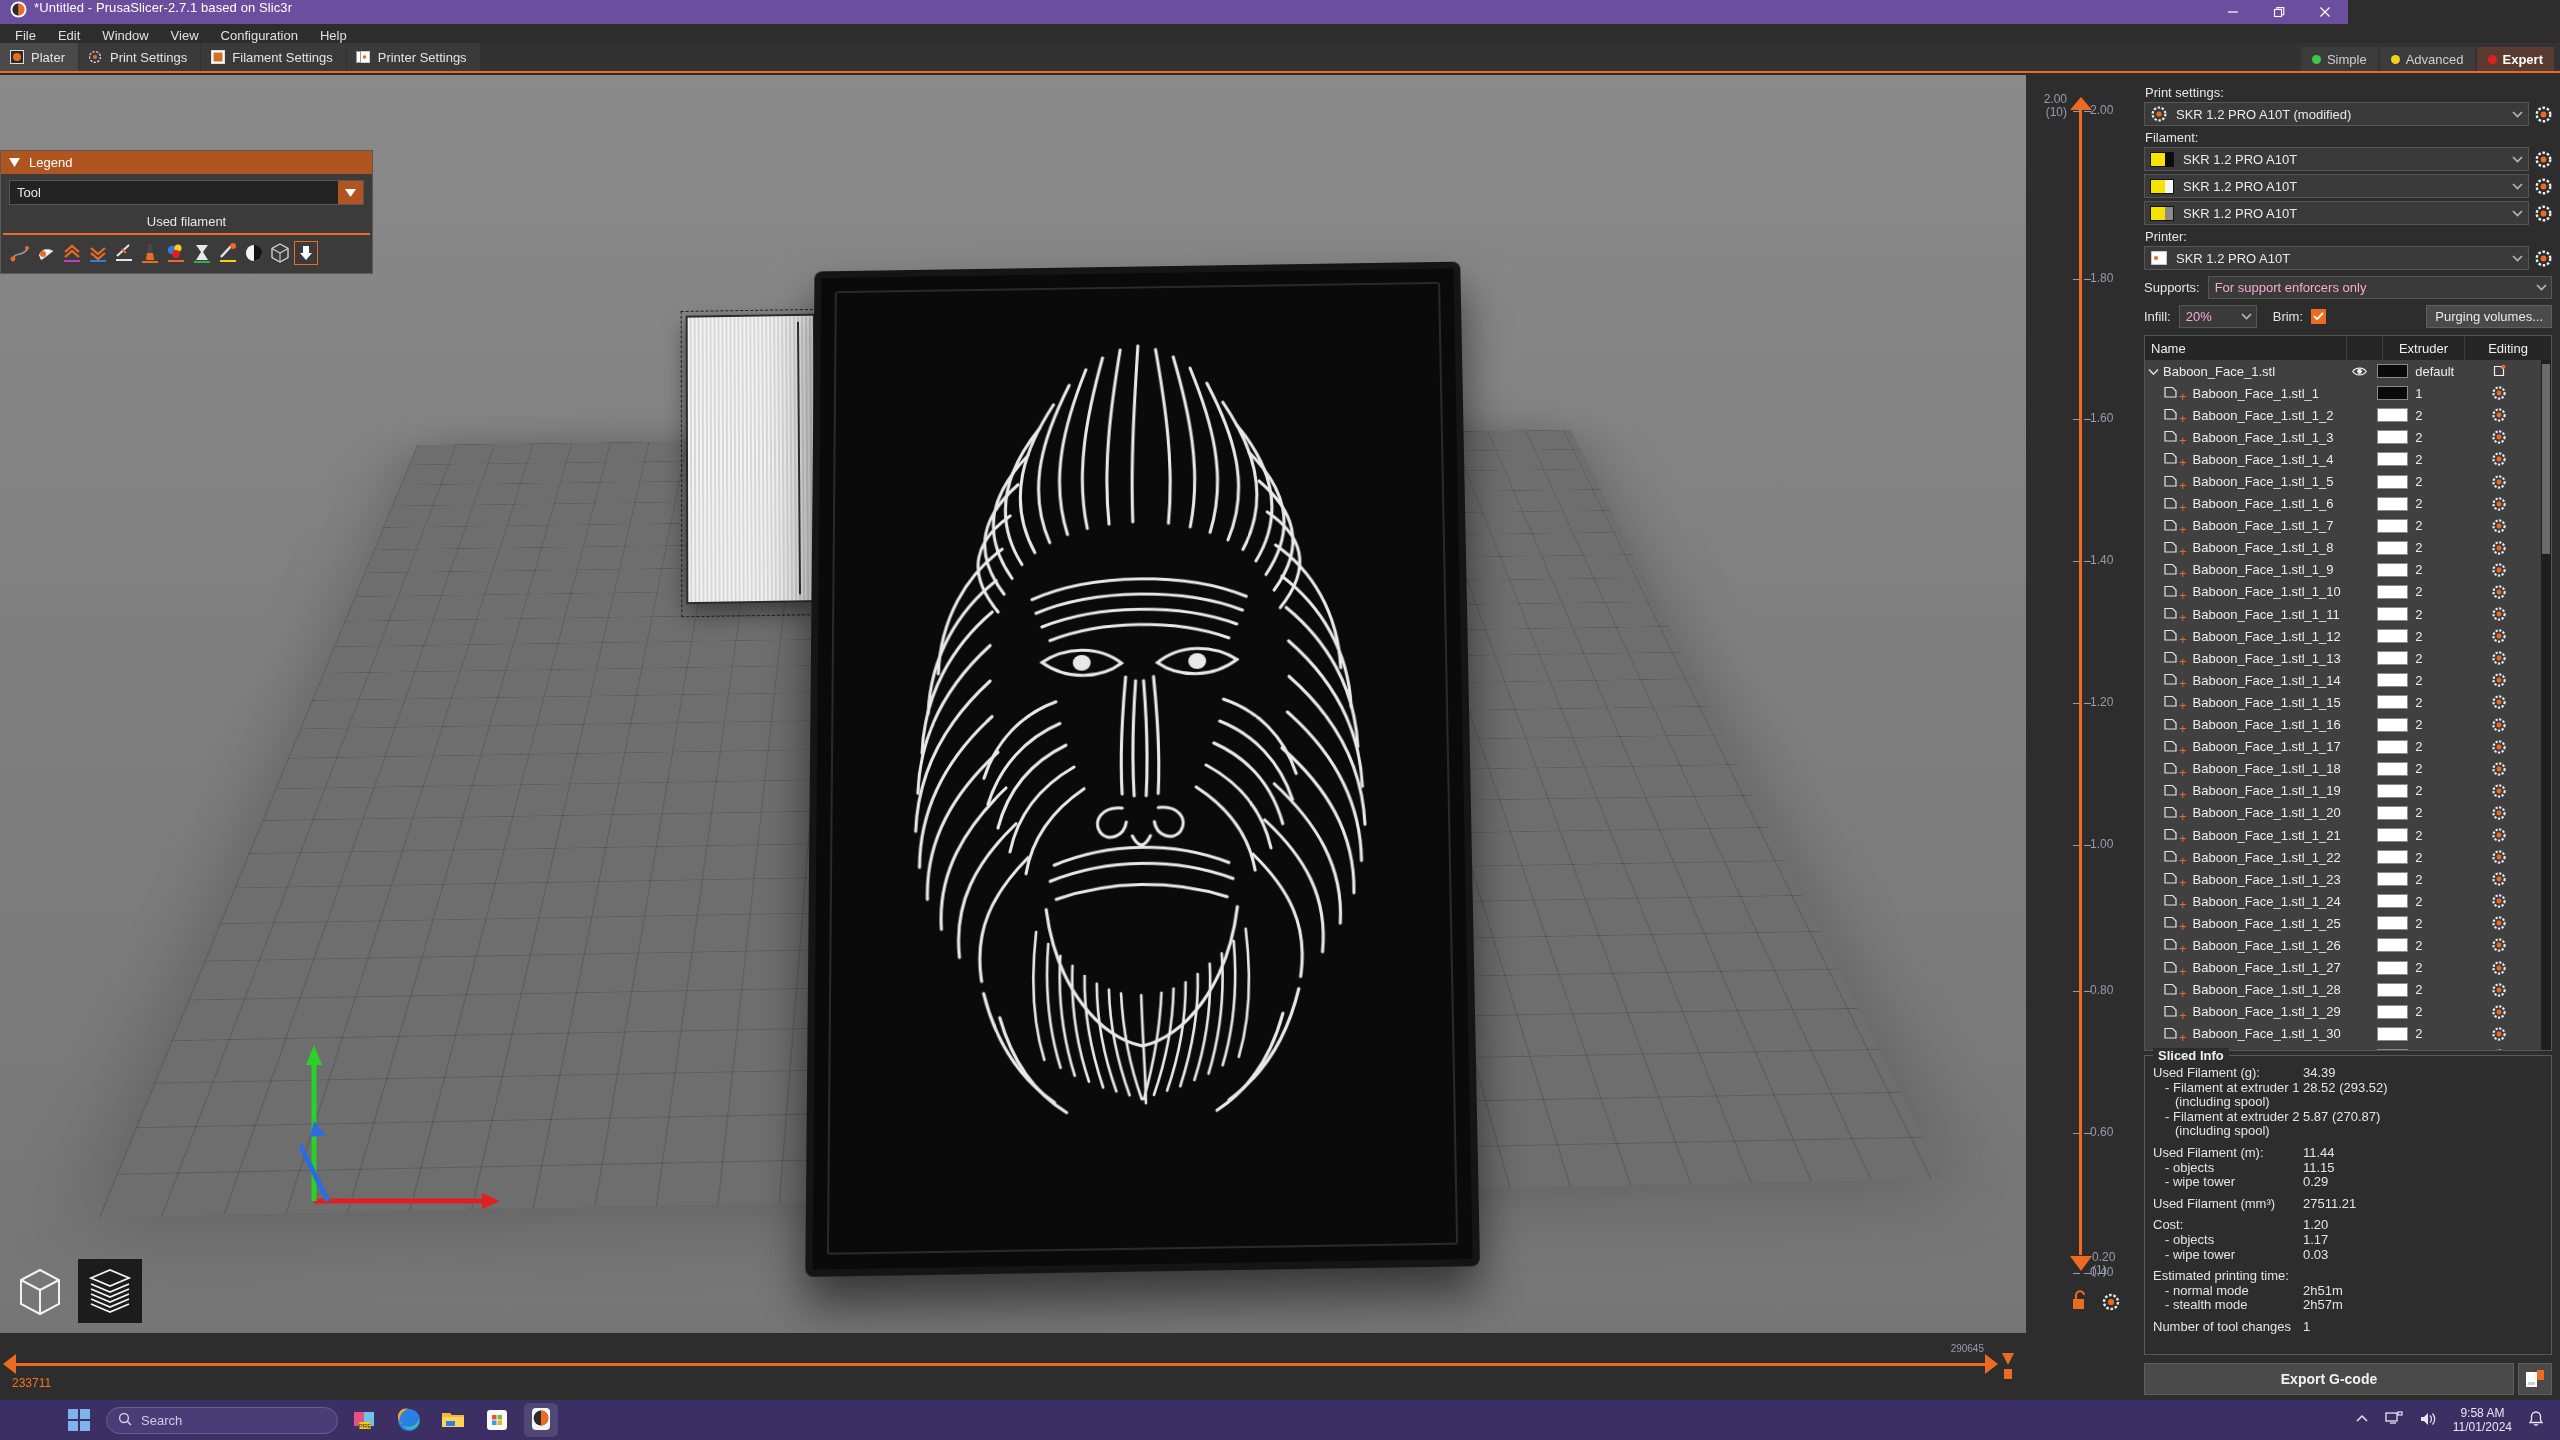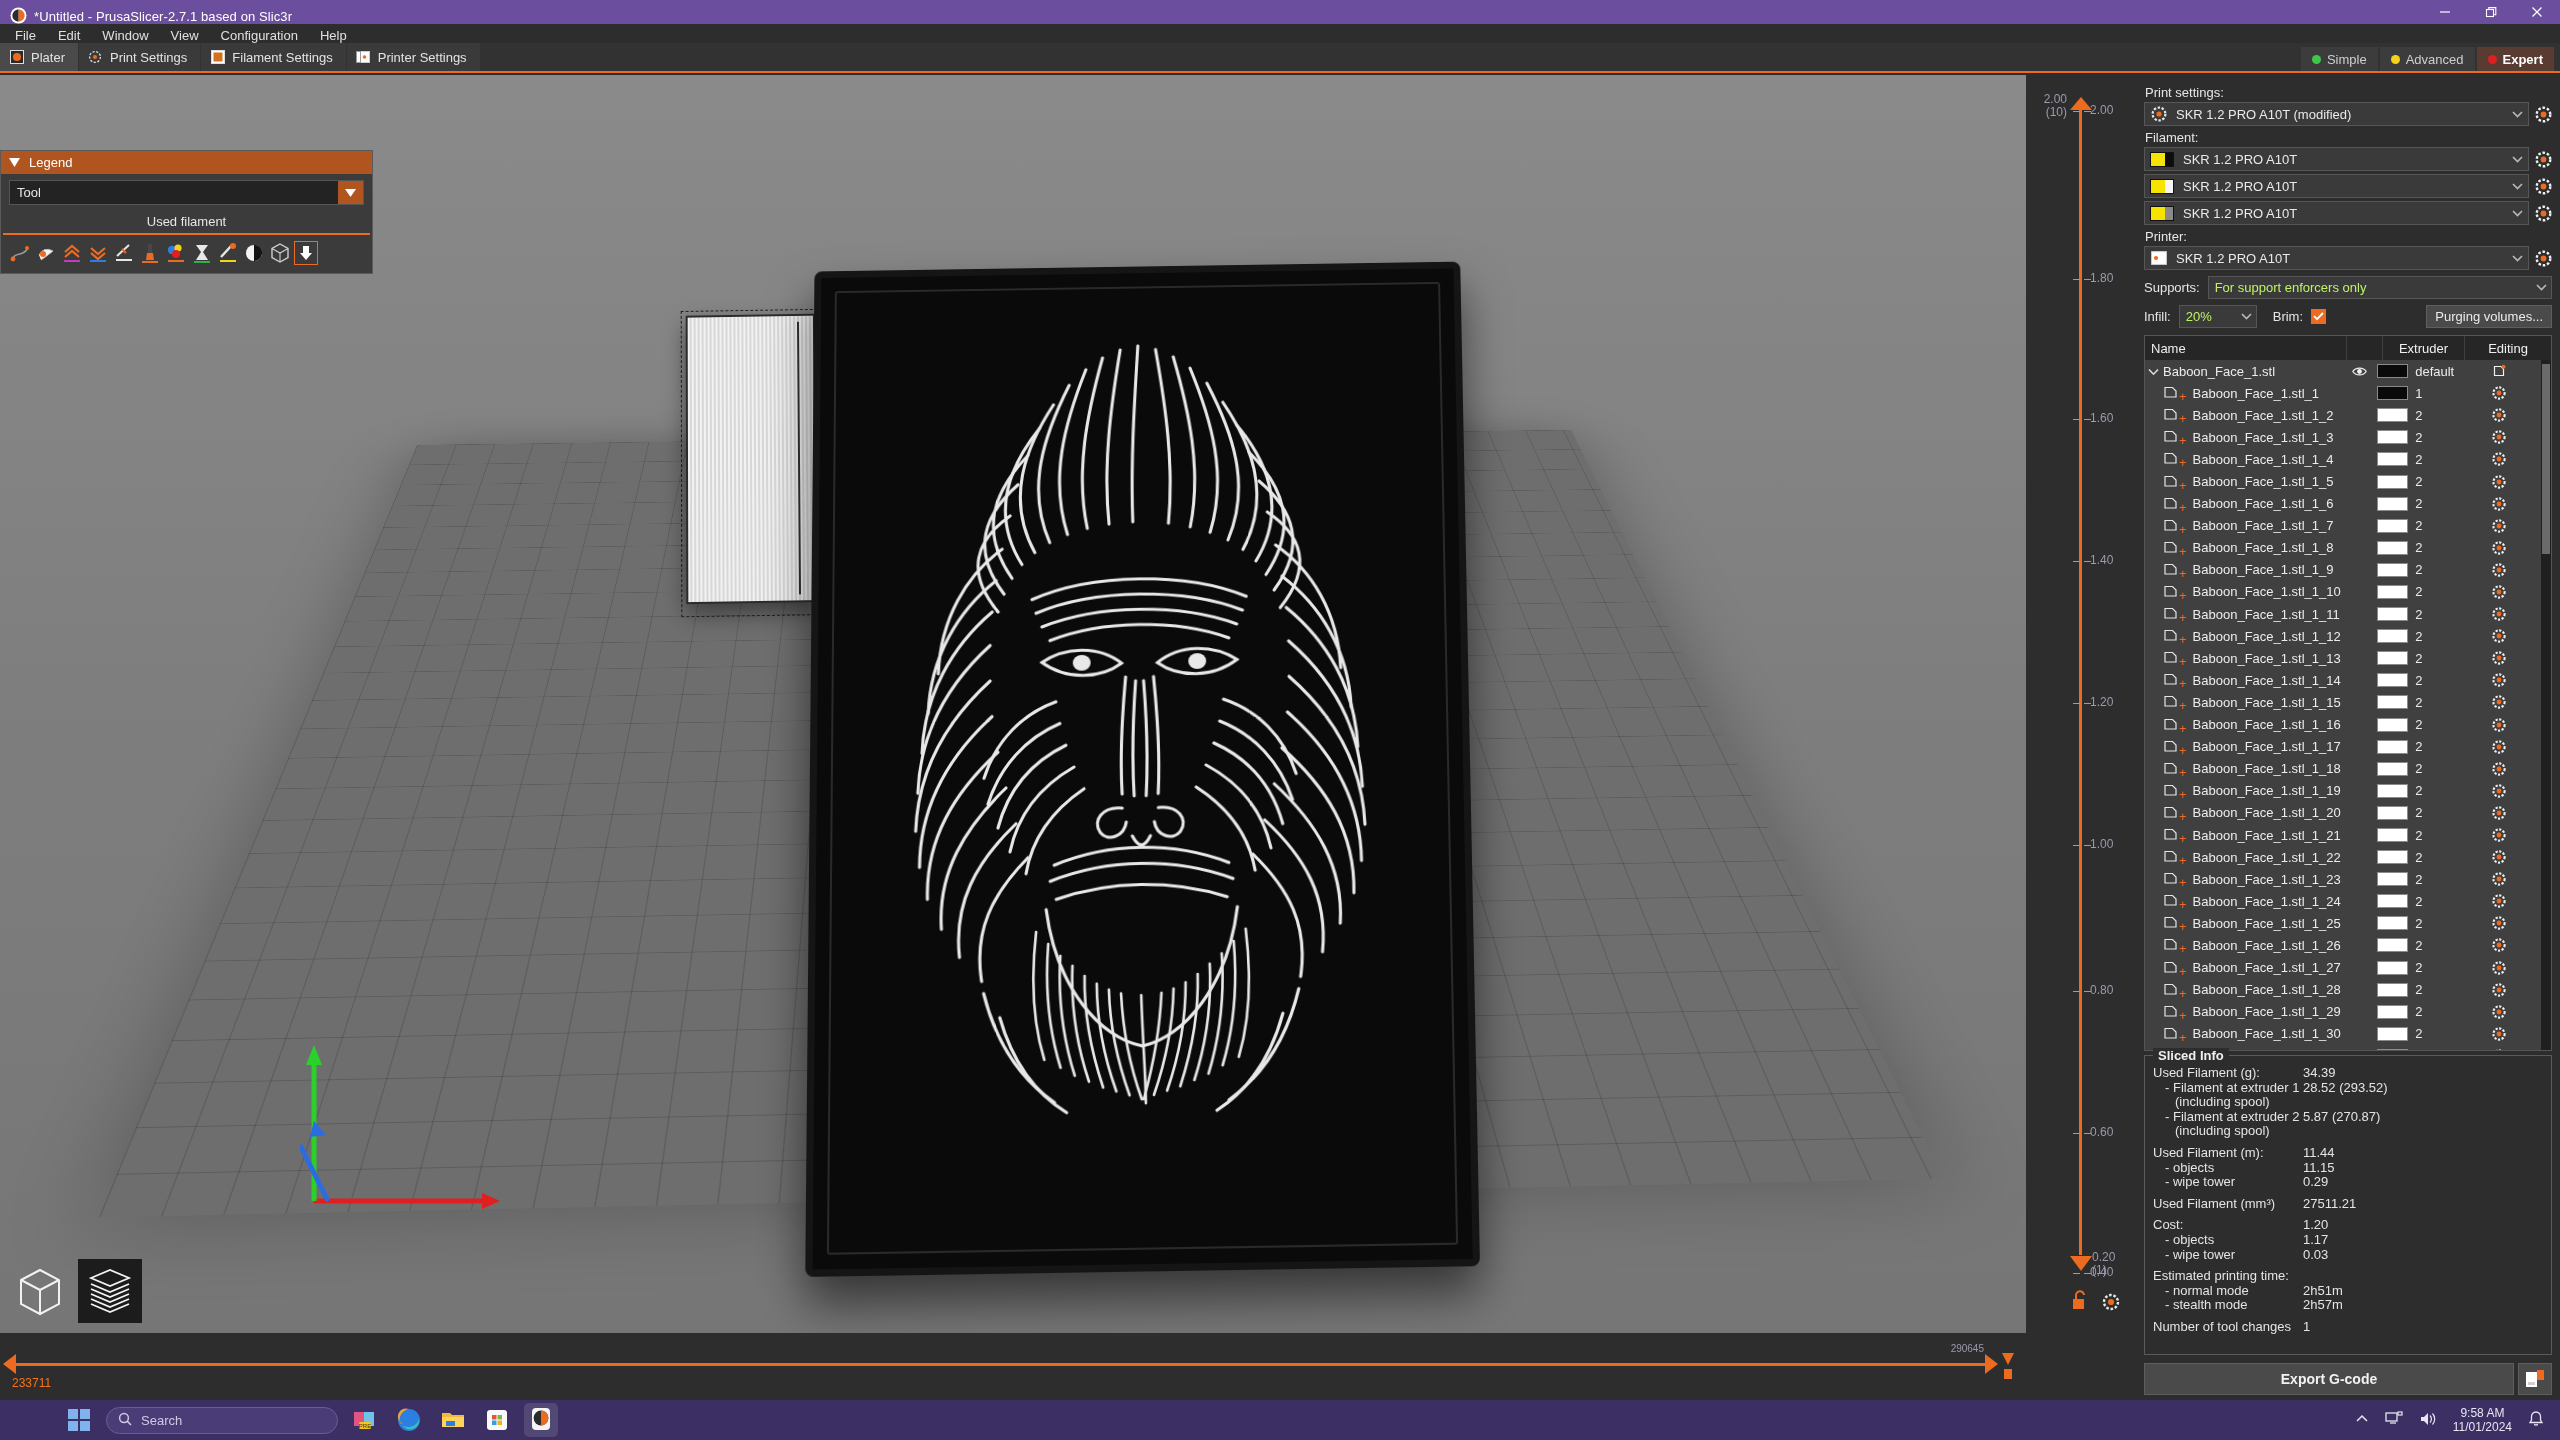--- a/index.html
+++ b/index.html
@@ -8,22 +8,22 @@
     overflow: hidden;
     font-family: "Liberation Sans", sans-serif;
     background: #2d2d2d;
     color: #dcdcdc;
     -webkit-font-smoothing: antialiased;
   }
   .app { position: relative; width: 2560px; height: 1440px; }
 
   
   .titlebar {
-    position: absolute; top: 0; left: 0; width: 2560px; height: 24px;
-    background: #6b4f9e; display: flex; align-items: flex-end;
+    position: absolute; top: 0; left: 0; width: 2348px; height: 24px;
+    background: #6b4f9e; display: flex; align-items: flex-start;
   }
   .tb-logo { width: 26px; height: 18px; margin-left: 5px; display:flex; align-items:center; justify-content:center; }
   .tb-title { font-size: 13px; color: #ffffff; margin-left: 3px; letter-spacing: .1px; }
   .tb-ctrls { margin-left: auto; display: flex; height: 24px; }
   .tb-btn { width: 46px; height: 24px; display: flex; align-items: center; justify-content: center; color: #fff; }
 
   
   .menubar {
     position: absolute; top: 24px; left: 0; width: 2560px; height: 23px;
     background: #2d2d2d; display: flex; align-items: center; padding-left: 4px;
@@ -165,21 +165,21 @@
   .chev { width: 13px; flex: 0 0 13px; display:flex; align-items:center; justify-content:center; }
   .cog { width: 18px; height: 18px; flex: 0 0 18px; display:flex; align-items:center; justify-content:center; }
   .fil-sw { width: 24px; height: 15px; display: flex; border: 1px solid #111; flex: 0 0 24px; }
   .fil-sw span { display: block; height: 100%; }
 
   .opt-row { display: flex; align-items: center; gap: 8px; margin-top: 6px; font-size: 13px; }
   .opt-label { color: #e6e6e6; }
   .opt-combo {
     height: 23px; background: #3a3a3a; border: 1px solid #565656;
     display: flex; align-items: center; justify-content: space-between;
-    padding: 0 3px 0 6px; font-size: 13px; color: #bef264;
+    padding: 0 3px 0 6px; font-size: 13px; color: #f9a8d4;
   }
   .chk { width: 15px; height: 15px; background: #ed6b21; display: flex; align-items: center; justify-content: center; }
   .btn-sm { height: 23px; background: #4a4a4a; border: 1px solid #5e5e5e; padding: 0 8px;
     font-size: 13px; color: #eaeaea; display: flex; align-items: center; }
 
   
   .objlist { margin-top: 7px; background: #404040; border: 1px solid #555; height: 716px; position: relative; overflow: hidden; }
   .obj-hdr { display: flex; height: 24px; background: #262626; font-size: 13px; color: #f0f0f0; align-items: center; }
   .oh { padding-left: 6px; display: flex; align-items: center; height: 24px; }
   .oh.name { width: 202px; border-right: 1px solid #3f3f3f; }

